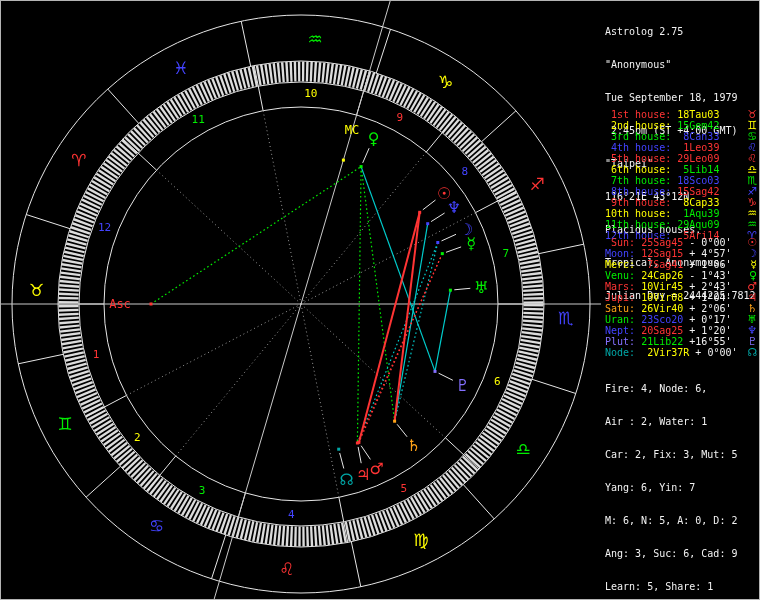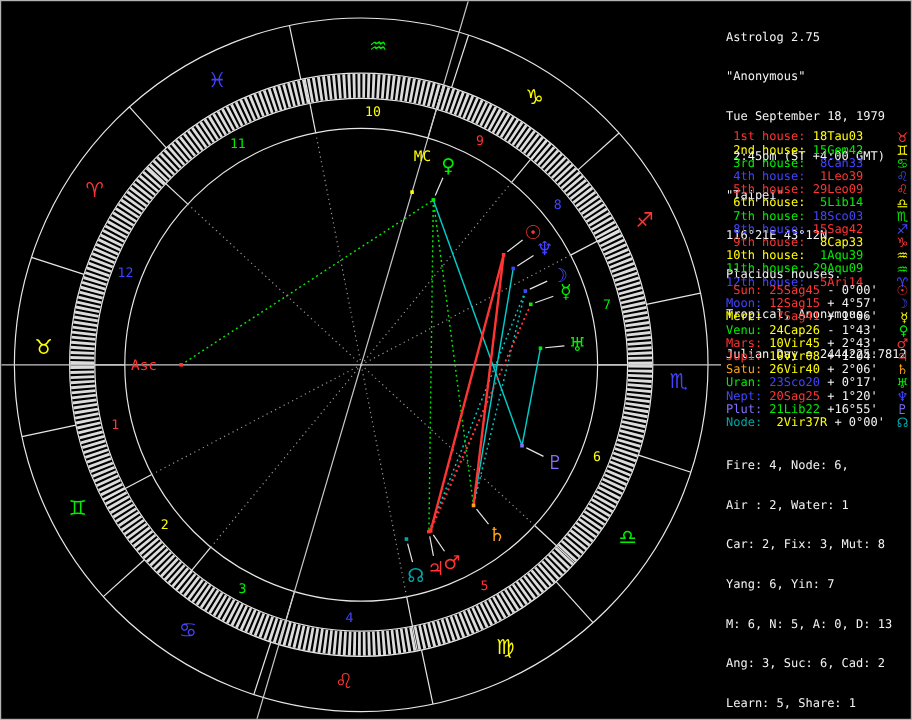--- a/index.html
+++ b/index.html
@@ -147,20 +147,20 @@
       <div>116°21E 43°12N</div>
       <div>Placidus houses.</div>
       <div>Tropical, Anonymous.</div>
       <div>Julian Day = 2444225.7812</div>
     </div>
     <div class="tblock houses-block" id="houses"><div class="trow"><span><span style="color:#ff3434"> 1st house:</span> <span style="color:#ffff00">18Tau03</span></span><span class="g" style="color:#ff3434">♉</span></div><div class="trow"><span><span style="color:#ffff00"> 2nd house:</span> <span style="color:#00ee00">15Gem42</span></span><span class="g" style="color:#ffff00">♊</span></div><div class="trow"><span><span style="color:#00ee00"> 3rd house:</span> <span style="color:#4343ff"> 8Can33</span></span><span class="g" style="color:#00ee00">♋</span></div><div class="trow"><span><span style="color:#4343ff"> 4th house:</span> <span style="color:#ff3434"> 1Leo39</span></span><span class="g" style="color:#4343ff">♌</span></div><div class="trow"><span><span style="color:#ff3434"> 5th house:</span> <span style="color:#ff3434">29Leo09</span></span><span class="g" style="color:#ff3434">♌</span></div><div class="trow"><span><span style="color:#ffff00"> 6th house:</span> <span style="color:#00ee00"> 5Lib14</span></span><span class="g" style="color:#ffff00">♎</span></div><div class="trow"><span><span style="color:#00ee00"> 7th house:</span> <span style="color:#4343ff">18Sco03</span></span><span class="g" style="color:#00ee00">♏</span></div><div class="trow"><span><span style="color:#4343ff"> 8th house:</span> <span style="color:#ff3434">15Sag42</span></span><span class="g" style="color:#4343ff">♐</span></div><div class="trow"><span><span style="color:#ff3434"> 9th house:</span> <span style="color:#ffff00"> 8Cap33</span></span><span class="g" style="color:#ff3434">♑</span></div><div class="trow"><span><span style="color:#ffff00">10th house:</span> <span style="color:#00ee00"> 1Aqu39</span></span><span class="g" style="color:#ffff00">♒</span></div><div class="trow"><span><span style="color:#00ee00">11th house:</span> <span style="color:#00ee00">29Aqu09</span></span><span class="g" style="color:#00ee00">♒</span></div><div class="trow"><span><span style="color:#4343ff">12th house:</span> <span style="color:#ff3434"> 5Ari14</span></span><span class="g" style="color:#4343ff">♈</span></div></div>
     <div class="tblock planets-block" id="planets"><div class="trow"><span><span style="color:#ff3434"> Sun:</span> <span style="color:#ff3434">25Sag45</span> <span style="color:#f2f2f2">- 0°00'</span></span><span class="g" style="color:#ff3434">☉</span></div><div class="trow"><span><span style="color:#4343ff">Moon:</span> <span style="color:#ff3434">12Sag15</span> <span style="color:#f2f2f2">+ 4°57'</span></span><span class="g" style="color:#4343ff">☽</span></div><div class="trow"><span><span style="color:#ffff00">Merc:</span> <span style="color:#ff3434"> 7Sag41</span> <span style="color:#f2f2f2">+ 1°06'</span></span><span class="g" style="color:#ffff00">☿</span></div><div class="trow"><span><span style="color:#00ee00">Venu:</span> <span style="color:#ffff00">24Cap26</span> <span style="color:#f2f2f2">- 1°43'</span></span><span class="g" style="color:#00ee00">♀</span></div><div class="trow"><span><span style="color:#ff3434">Mars:</span> <span style="color:#ffff00">10Vir45</span> <span style="color:#f2f2f2">+ 2°43'</span></span><span class="g" style="color:#ff3434">♂</span></div><div class="trow"><span><span style="color:#ff3434">Jupi:</span> <span style="color:#ffff00">10Vir08</span> <span style="color:#f2f2f2">+ 1°04'</span></span><span class="g" style="color:#ff3434">♃</span></div><div class="trow"><span><span style="color:#ffa217">Satu:</span> <span style="color:#ffff00">26Vir40</span> <span style="color:#f2f2f2">+ 2°06'</span></span><span class="g" style="color:#ffa217">♄</span></div><div class="trow"><span><span style="color:#00ee00">Uran:</span> <span style="color:#4343ff">23Sco20</span> <span style="color:#f2f2f2">+ 0°17'</span></span><span class="g" style="color:#00ee00">♅</span></div><div class="trow"><span><span style="color:#4343ff">Nept:</span> <span style="color:#ff3434">20Sag25</span> <span style="color:#f2f2f2">+ 1°20'</span></span><span class="g" style="color:#4343ff">♆</span></div><div class="trow"><span><span style="color:#8470ff">Plut:</span> <span style="color:#00ee00">21Lib22</span> <span style="color:#f2f2f2">+16°55'</span></span><span class="g" style="color:#8470ff">♇</span></div><div class="trow"><span><span style="color:#00a6a6">Node:</span> <span style="color:#ffff00"> 2Vir37R</span> <span style="color:#f2f2f2">+ 0°00'</span></span><span class="g" style="color:#00a6a6">☊</span></div></div>
     <div class="tblock stats">
       <div>Fire: 4, Node: 6,</div>
       <div>Air : 2, Water: 1</div>
-      <div>Car: 2, Fix: 3, Mut: 8</div>
+      <div>Car: 2, Fix: 3, Mut: 5</div>
       <div>Yang: 6, Yin: 7</div>
-      <div>M: 6, N: 5, A: 0, D: 13</div>
-      <div>Ang: 3, Suc: 6, Cad: 2</div>
+      <div>M: 6, N: 5, A: 0, D: 2</div>
+      <div>Ang: 3, Suc: 6, Cad: 9</div>
       <div>Learn: 5, Share: 1</div>
     </div>
   </div>
 </div>
 
 </body></html>

